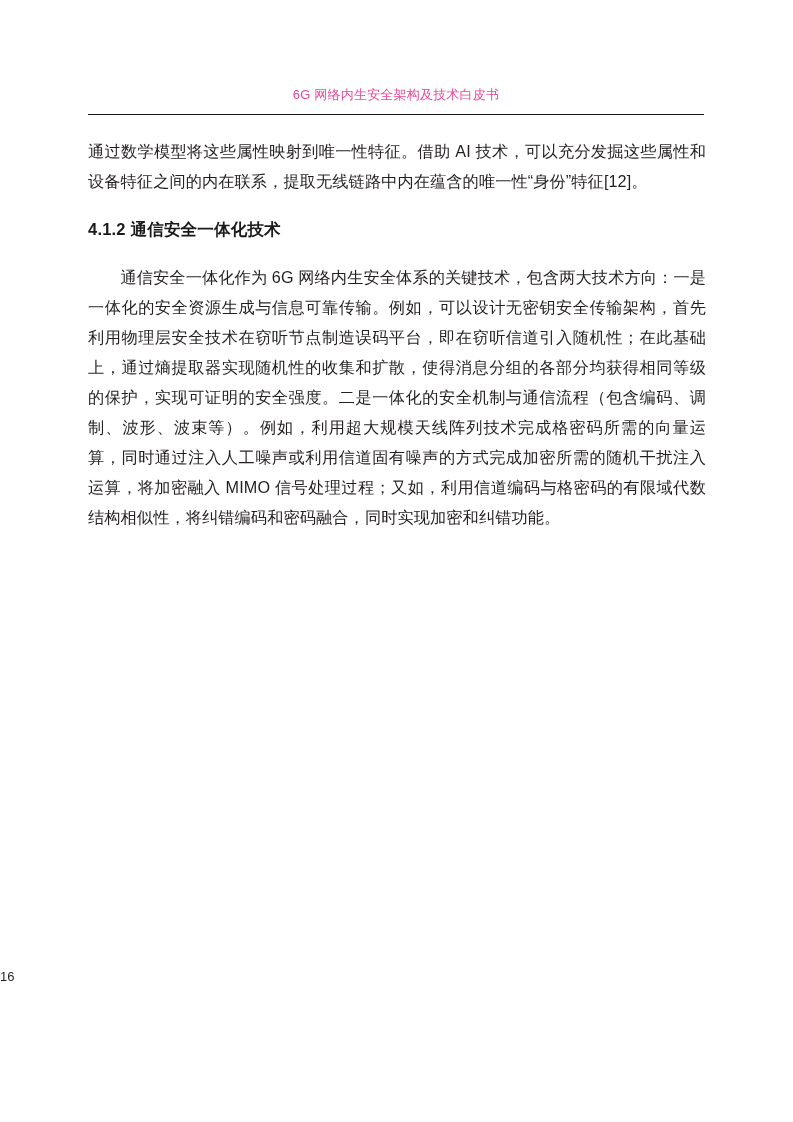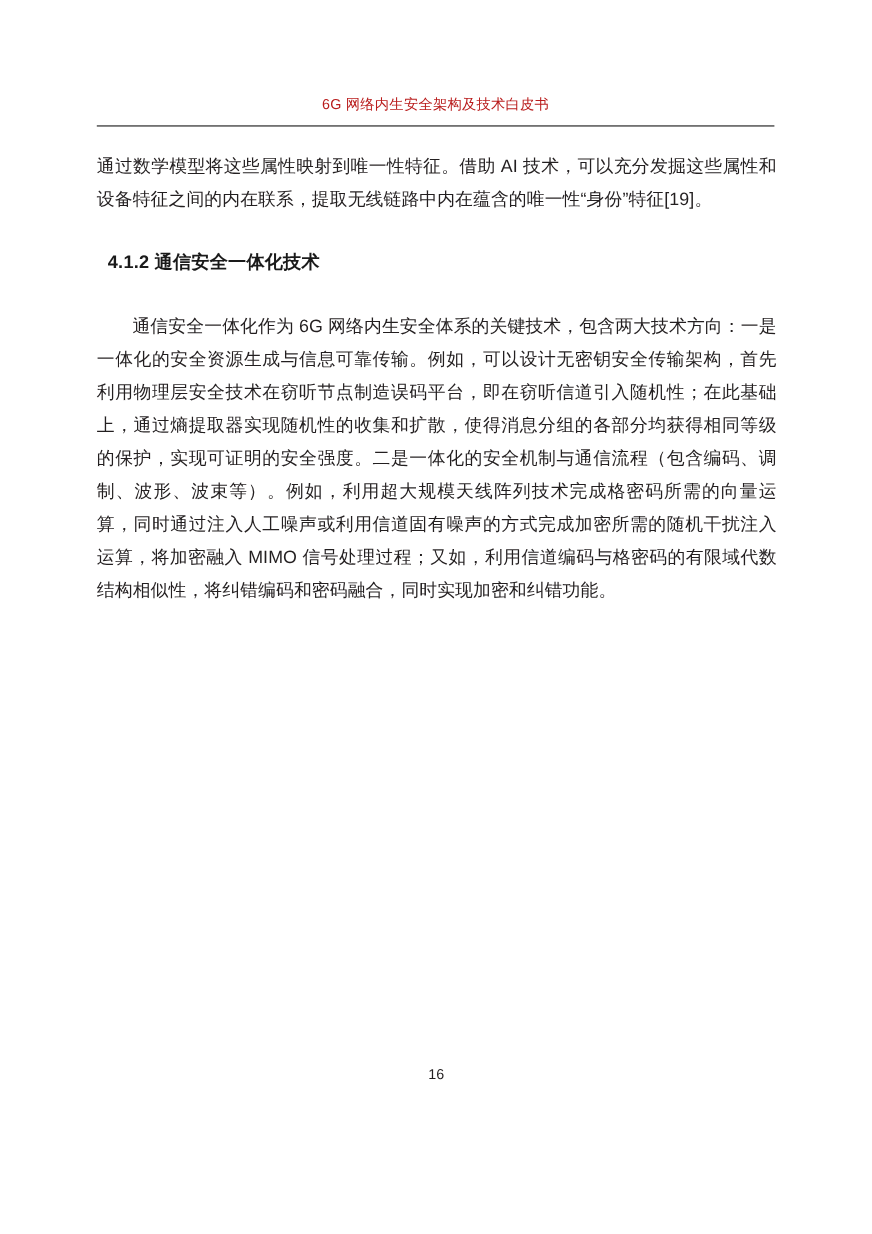--- a/index.html
+++ b/index.html
@@ -26,21 +26,21 @@
   .page-header {
     position: absolute;
     left: 88px;
     top: 86px;
     width: 616px;
     text-align: center;
   }
   .page-header-title {
     font-size: 13px;
     line-height: 18px;
-    color: #b91c1c;
+    color: #ec4899;
     letter-spacing: 0.2px;
     white-space: nowrap;
   }
   .header-rule {
     position: absolute;
     left: 88px;
     top: 114px;
     width: 616px;
     height: 0;
     border-top: 1.6px solid #161616;
@@ -65,58 +65,58 @@
     word-break: break-all;
   }
   p.para.indent {
     text-indent: 2em;
   }
   p.para.cont {
     text-indent: 0;
   }
 
   h3.heading {
-    margin: 10px;
+    margin: 0;
     font-size: 16.5px;
     line-height: 30px;
     font-weight: bold;
     color: #1a1a1a;
     letter-spacing: 0.2px;
   }
 
   .gap-before-heading { height: 18px; }
   .gap-after-heading  { height: 2px; }
   .gap-between-paras  { height: 16px; }
 
   
   .page-number {
     position: absolute;
     left: 0;
     top: 968px;
     width: 793px;
-    text-align: center;
+    text-align: left;
     font-size: 13px;
     line-height: 18px;
     color: #231f20;
   }
 </style>
 </head>
 <body>
 
 <div class="page">
 
   <div class="page-header">
     <div class="page-header-title">6G 网络内生安全架构及技术白皮书</div>
   </div>
 
   <div class="header-rule"></div>
 
   <div class="content">
 
-    <p class="para cont">通过数学模型将这些属性映射到唯一性特征。借助 AI 技术，可以充分发掘这些属性和设备特征之间的内在联系，提取无线链路中内在蕴含的唯一性“身份”特征[19]。</p>
+    <p class="para cont">通过数学模型将这些属性映射到唯一性特征。借助 AI 技术，可以充分发掘这些属性和设备特征之间的内在联系，提取无线链路中内在蕴含的唯一性“身份”特征[12]。</p>
 
     <div class="gap-before-heading"></div>
 
     <h3 class="heading">4.1.2 通信安全一体化技术</h3>
 
     <div class="gap-after-heading"></div>
 
 
     <div class="gap-between-paras"></div>
 

